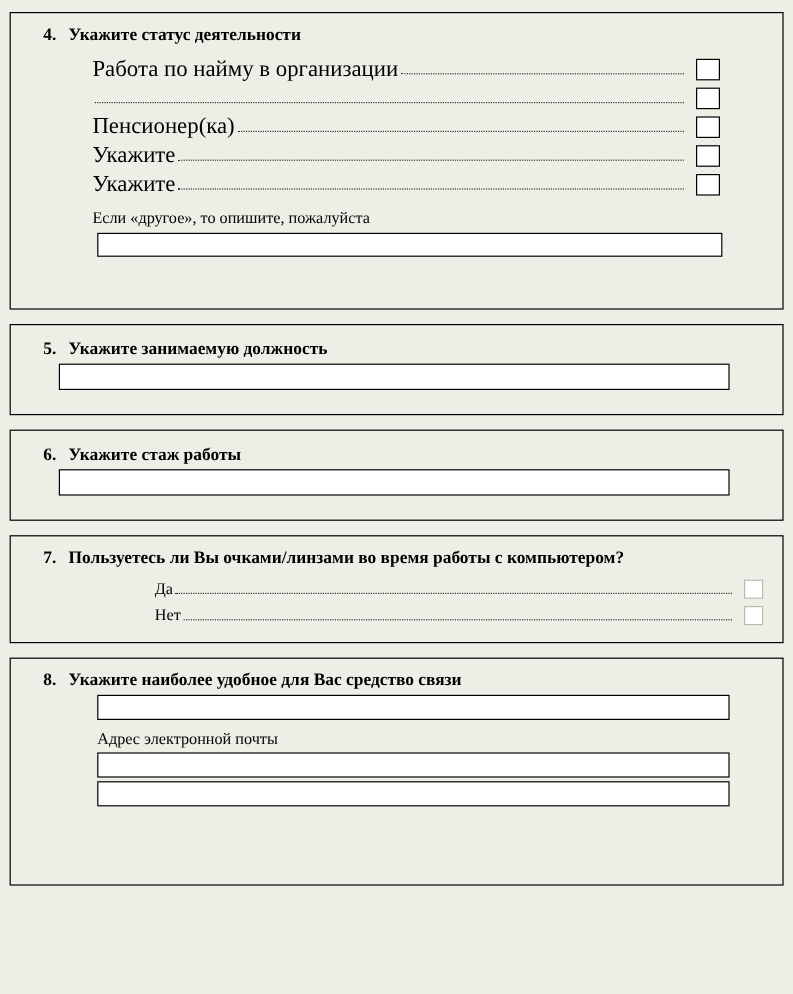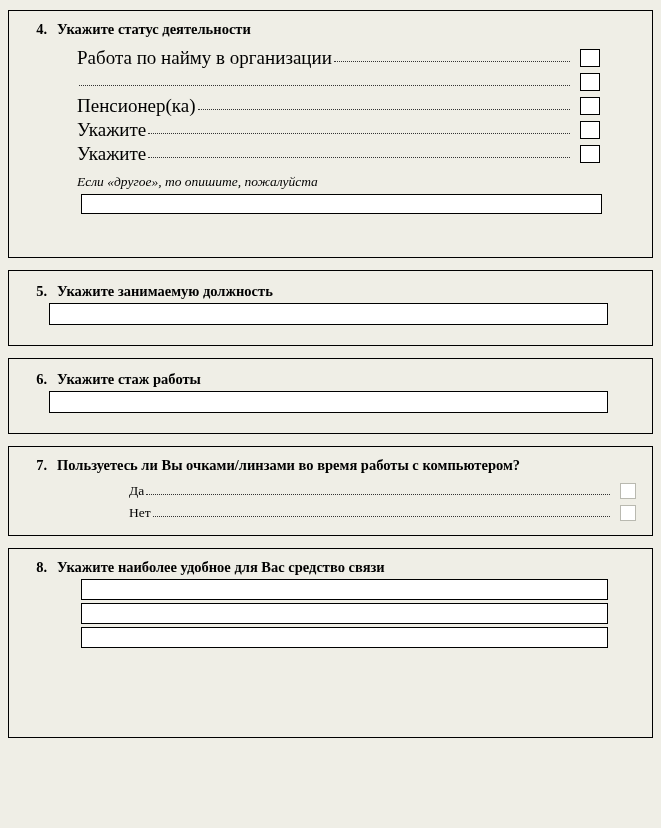--- a/index.html
+++ b/index.html
@@ -101,21 +101,21 @@
   }
   .field.q8 {
     margin-left: 72px;
     margin-right: 44px;
     height: 21px;
   }
 
   
   #q4 { height: 248px; }
   #q4 .opt-list { padding-right: 52px; }
-  #q4 .else-label { margin-top: 8px; font-style: italic; }
+  #q4 .else-label { margin-top: 8px; }
   #q4 .field { margin-left: 72px; margin-right: 50px; height: 20px; margin-top: 4px; }
 
   
   #q5, #q6 { height: 76px; }
   #q5 .q-head, #q6 .q-head { padding-top: 12px; }
 
   
   #q7 { height: 90px; }
   .q7-row {
     display: flex;
@@ -203,17 +203,18 @@
       </div>
     </div>
   </div>
 
   <div class="block" id="q8">
     <div class="q-head">
       <span class="q-num">8.</span>
       <span class="q-text">Укажите наиболее удобное для Вас средство  связи</span>
     </div>
     <div class="field q8"></div>
+    <div class="sub-label" style="padding-left:72px;">Адрес электронной почты</div>
     <div class="field q8"></div>
     <div class="field q8"></div>
   </div>
 
 </div>
 
 </body></html>

